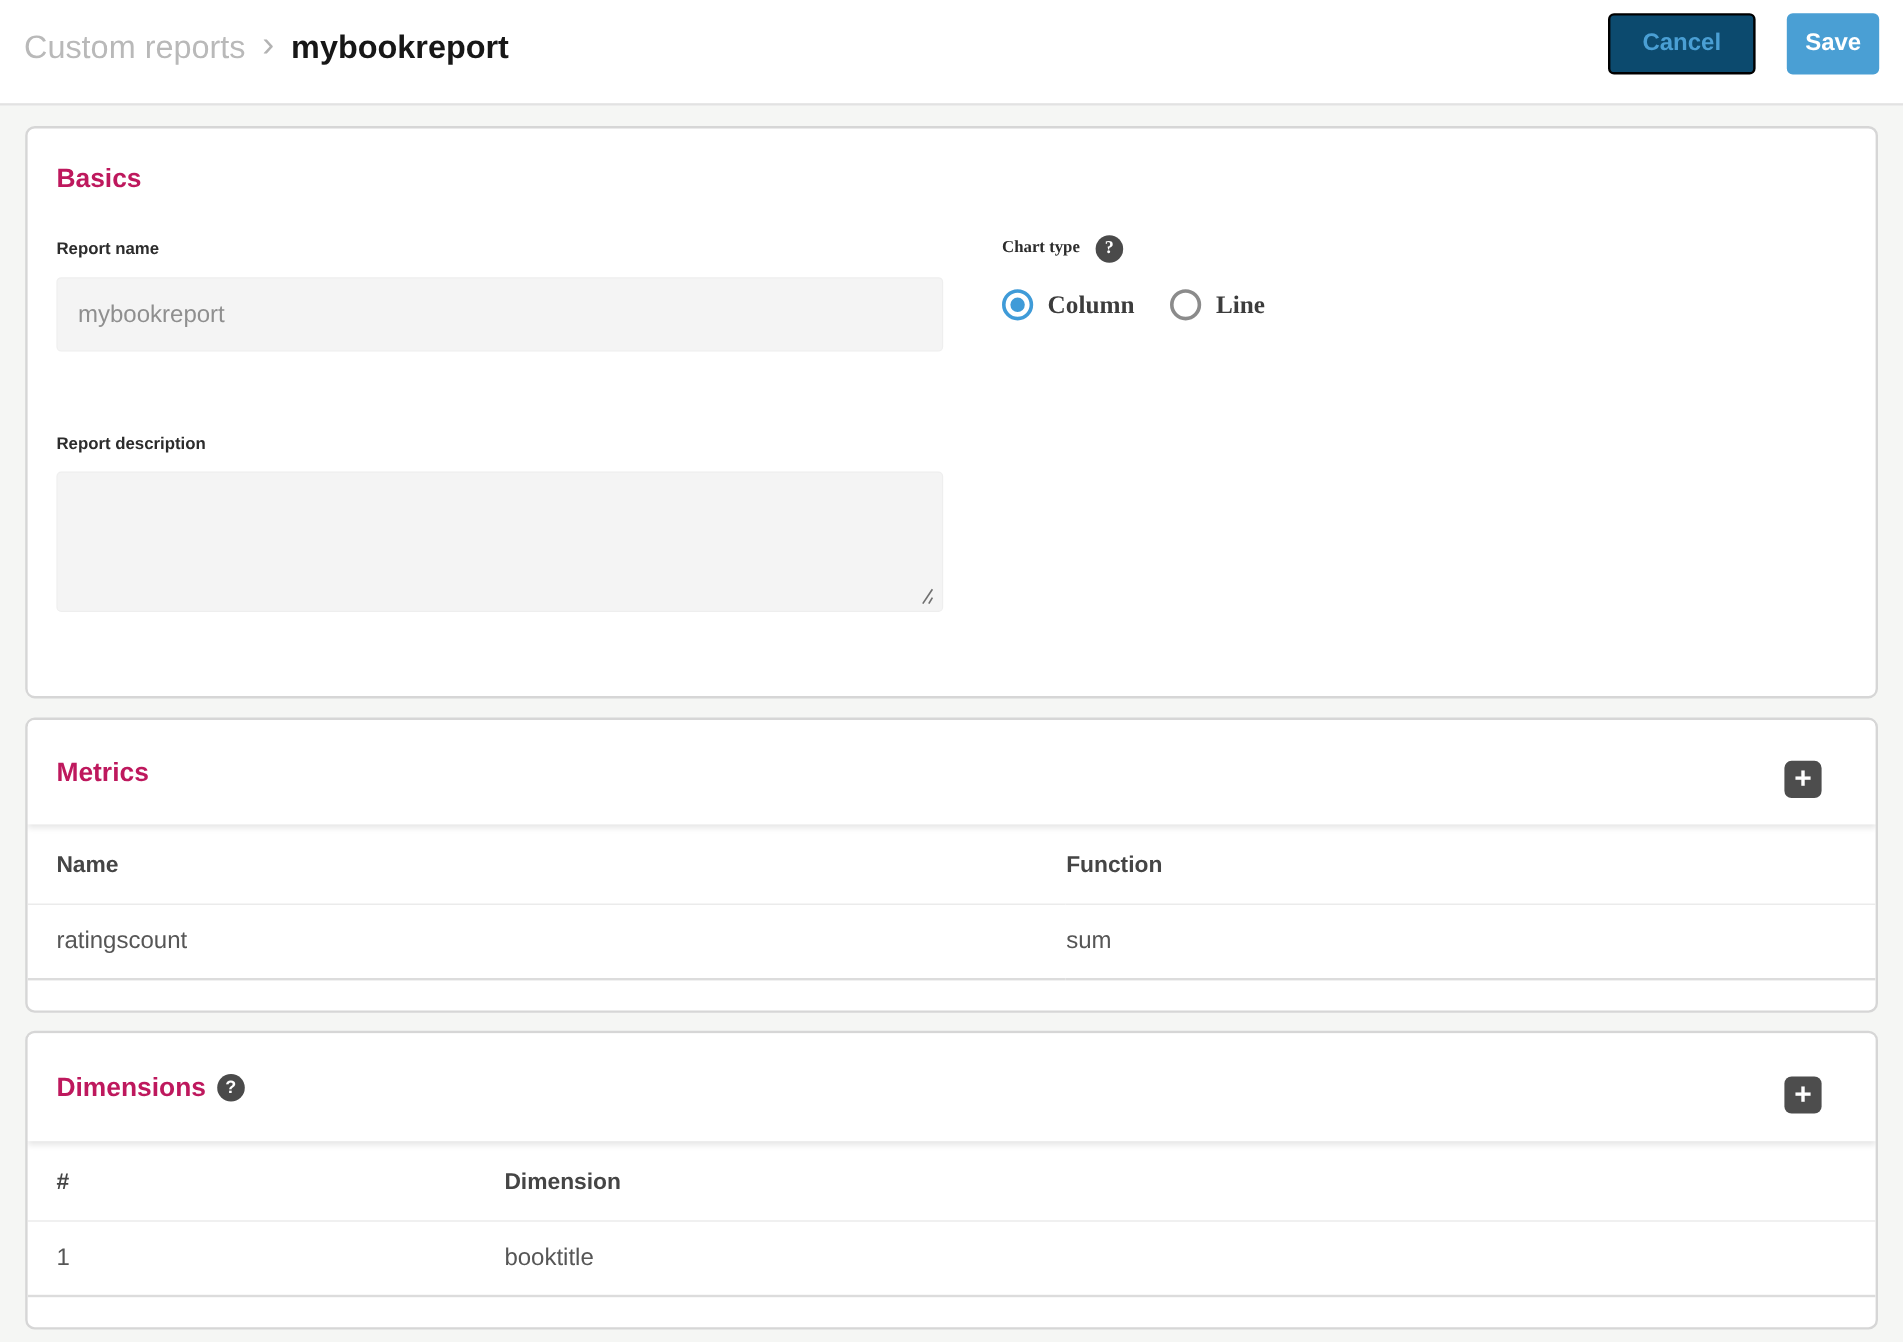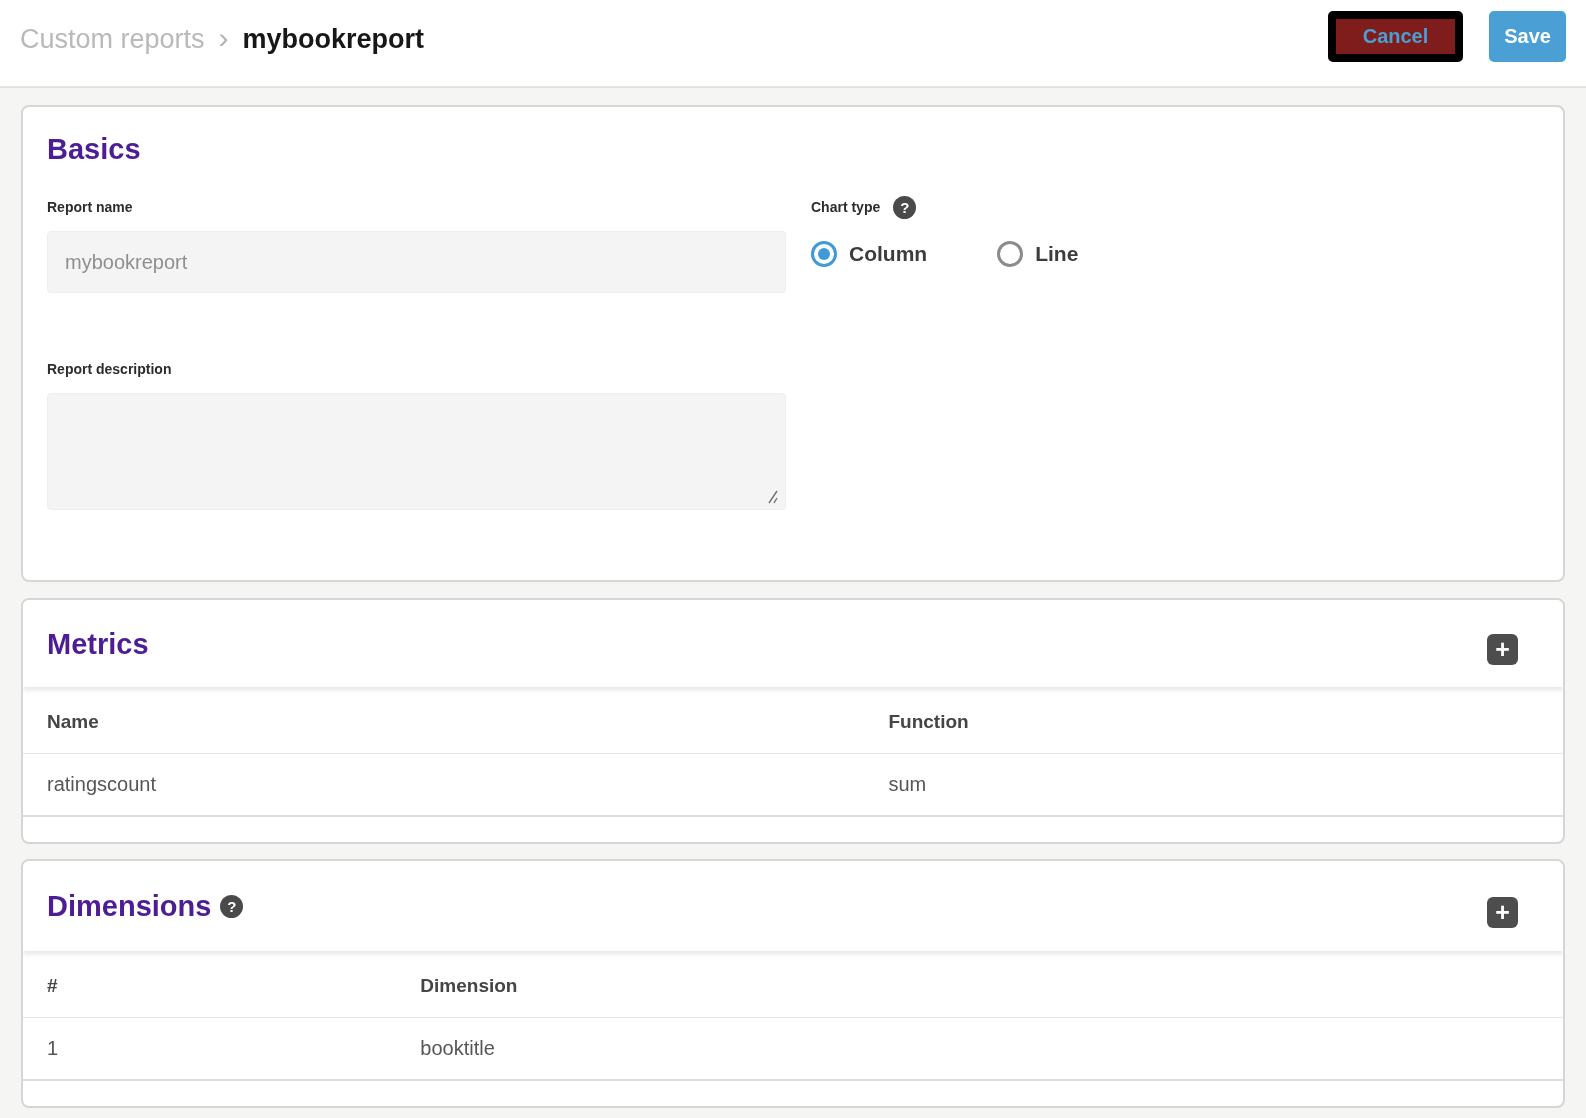--- a/index.html
+++ b/index.html
@@ -26,39 +26,39 @@
   .crumb-parent { color: #b9b9b9; font-weight: 400; text-decoration: none; }
   .crumb-sep { color: #b3b3b3; margin: 0 14px; font-size: 30px; font-weight: 300; line-height: 1; position: relative; top: -1px; }
   .crumb-current { color: #171717; font-weight: bold; }
 
   .header-actions { display: flex; gap: 26px; position: relative; top: -7px; }
   .btn {
     font-family: "Liberation Sans", sans-serif;
     font-size: 20px; font-weight: bold;
     border-radius: 5px; height: 51px; cursor: pointer;
   }
-  .btn-cancel { background: #7f1d1d; border: 8px solid #000000; color: #4A9FD4; padding: 0 27px; }
+  .btn-cancel { background: #0c4a6e; border: 2px solid #000000; color: #4A9FD4; padding: 0 27px; }
   .btn-save   { background: #4A9FD4; border: 2px solid #4A9FD4; color: #fff; padding: 0 13px; }
 
   
   .main { padding: 17px 21px 0; }
   .card {
     background: #fff;
     border: 2px solid #d6d6d6;
     border-radius: 8px;
     overflow: hidden;
   }
 
-  .section-title { font-size: 29px; font-weight: bold; color: #4c1d95; margin: 0; line-height: 32px; }
+  .section-title { font-size: 22px; font-weight: bold; color: #be185d; margin: 0; line-height: 32px; }
 
   
   .card-basics { height: 477px; margin-bottom: 16px; padding: 26px 24px; }
   .basics-columns { display: flex; }
   .basics-left { width: 739px; flex: none; }
-  .basics-right { margin-left: 25px; flex: 1; }
+  .basics-right { margin-left: 49px; flex: 1; font-family: Liberation Serif, serif; }
 
   .field-label { font-size: 14px; font-weight: bold; color: #2c2c2c; line-height: 24px; }
   .mt-first { margin-top: 30px; }
   .mt-second { margin-top: 64px; }
 
   .text-input {
     margin-top: 12px; width: 100%; height: 62px;
     background: #f4f4f4; border: 1px solid #eeeeee; border-radius: 4px;
     padding: 0 17px; font-size: 20px; color: #8f8f8f;
     font-family: "Liberation Sans", sans-serif;
@@ -75,21 +75,21 @@
   }
   .resize-grip { position: absolute; right: 7px; bottom: 5px; pointer-events: auto; cursor: nwse-resize; }
 
   .chart-type-row { margin-top: 30px; display: flex; align-items: center; gap: 13px; }
   .help-icon {
     width: 23px; height: 23px; border-radius: 50%;
     background: #4a4a4a; color: #fff; font-size: 15px; font-weight: bold;
     display: inline-flex; align-items: center; justify-content: center;
     flex: none; cursor: pointer;
   }
-  .radio-row { margin-top: 22px; display: flex; align-items: flex-end; gap: 40px; }
+  .radio-row { margin-top: 22px; display: flex; align-items: flex-end; }
   .radio-option { display: flex; align-items: center; cursor: pointer; }
   .radio-option + .radio-option { margin-left: 30px; }
   .radio-circle { width: 26px; height: 26px; border-radius: 50%; position: relative; flex: none; background: #fff; }
   .radio-circle.selected { border: 3px solid #3F9BD8; }
   .radio-circle.selected::after {
     content: ""; position: absolute; top: 4px; left: 4px;
     width: 12px; height: 12px; border-radius: 50%; background: #3F9BD8;
   }
   .radio-circle.unselected { border: 3px solid #8b8b8b; }
   .radio-label { margin-left: 12px; font-size: 21px; font-weight: 600; color: #3c3c3c; }

